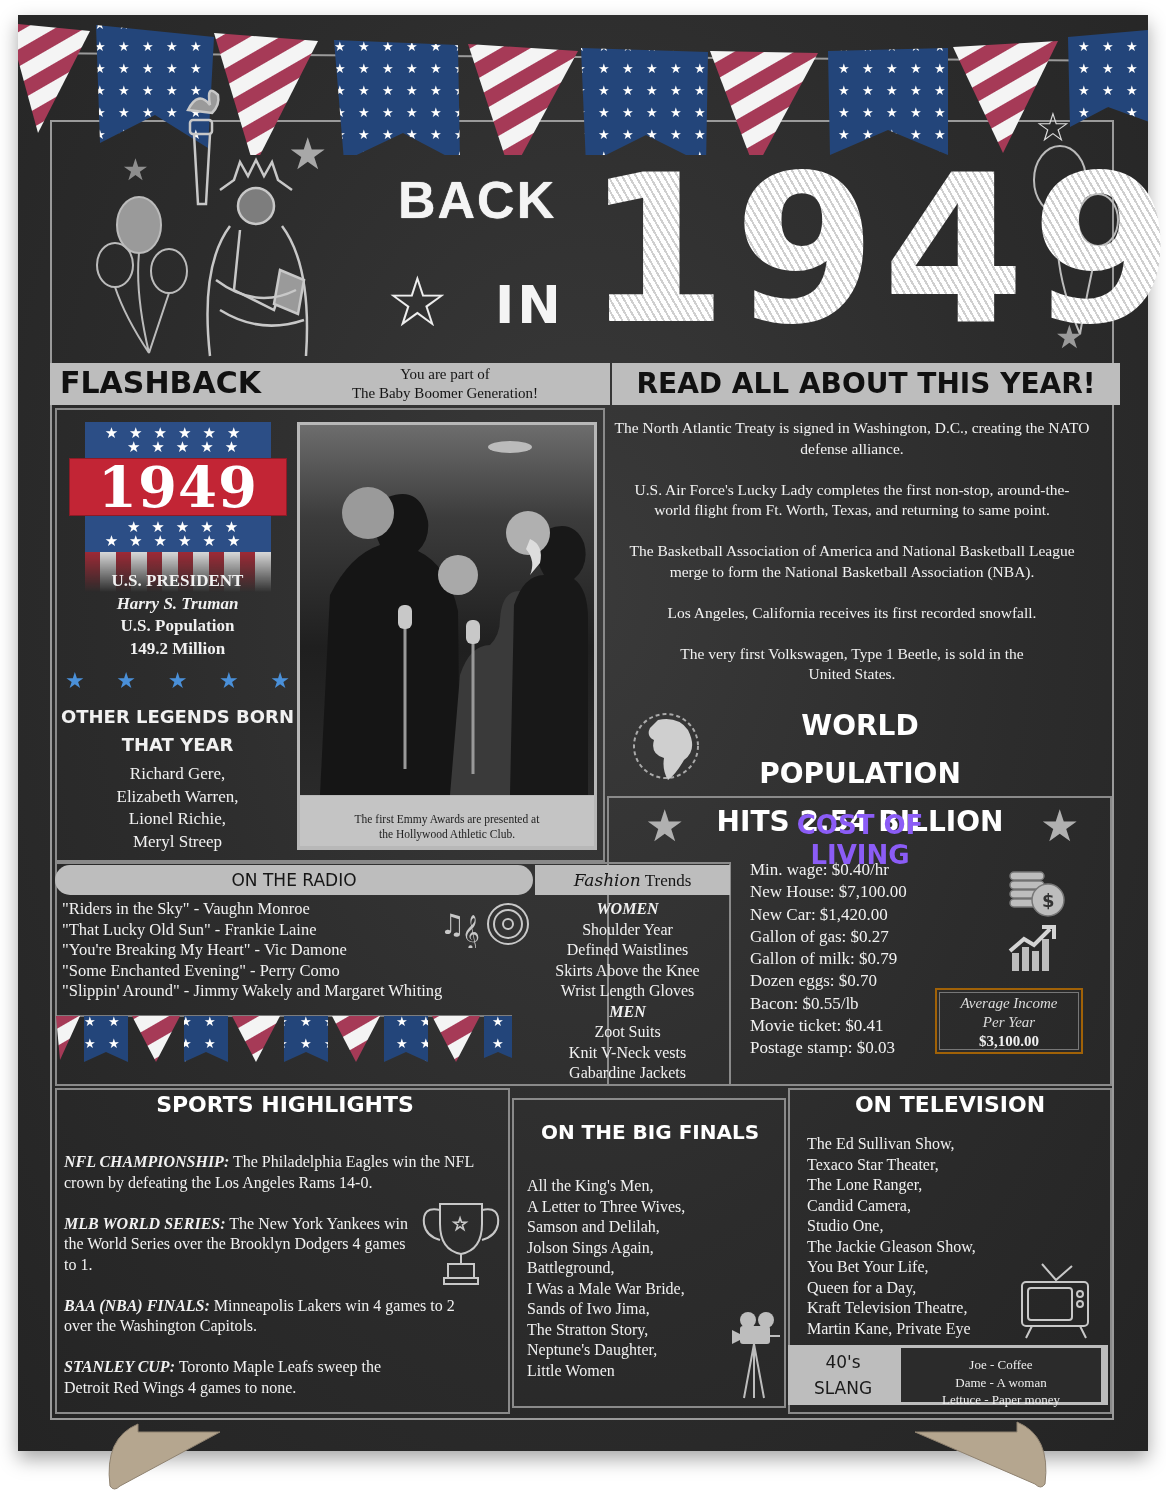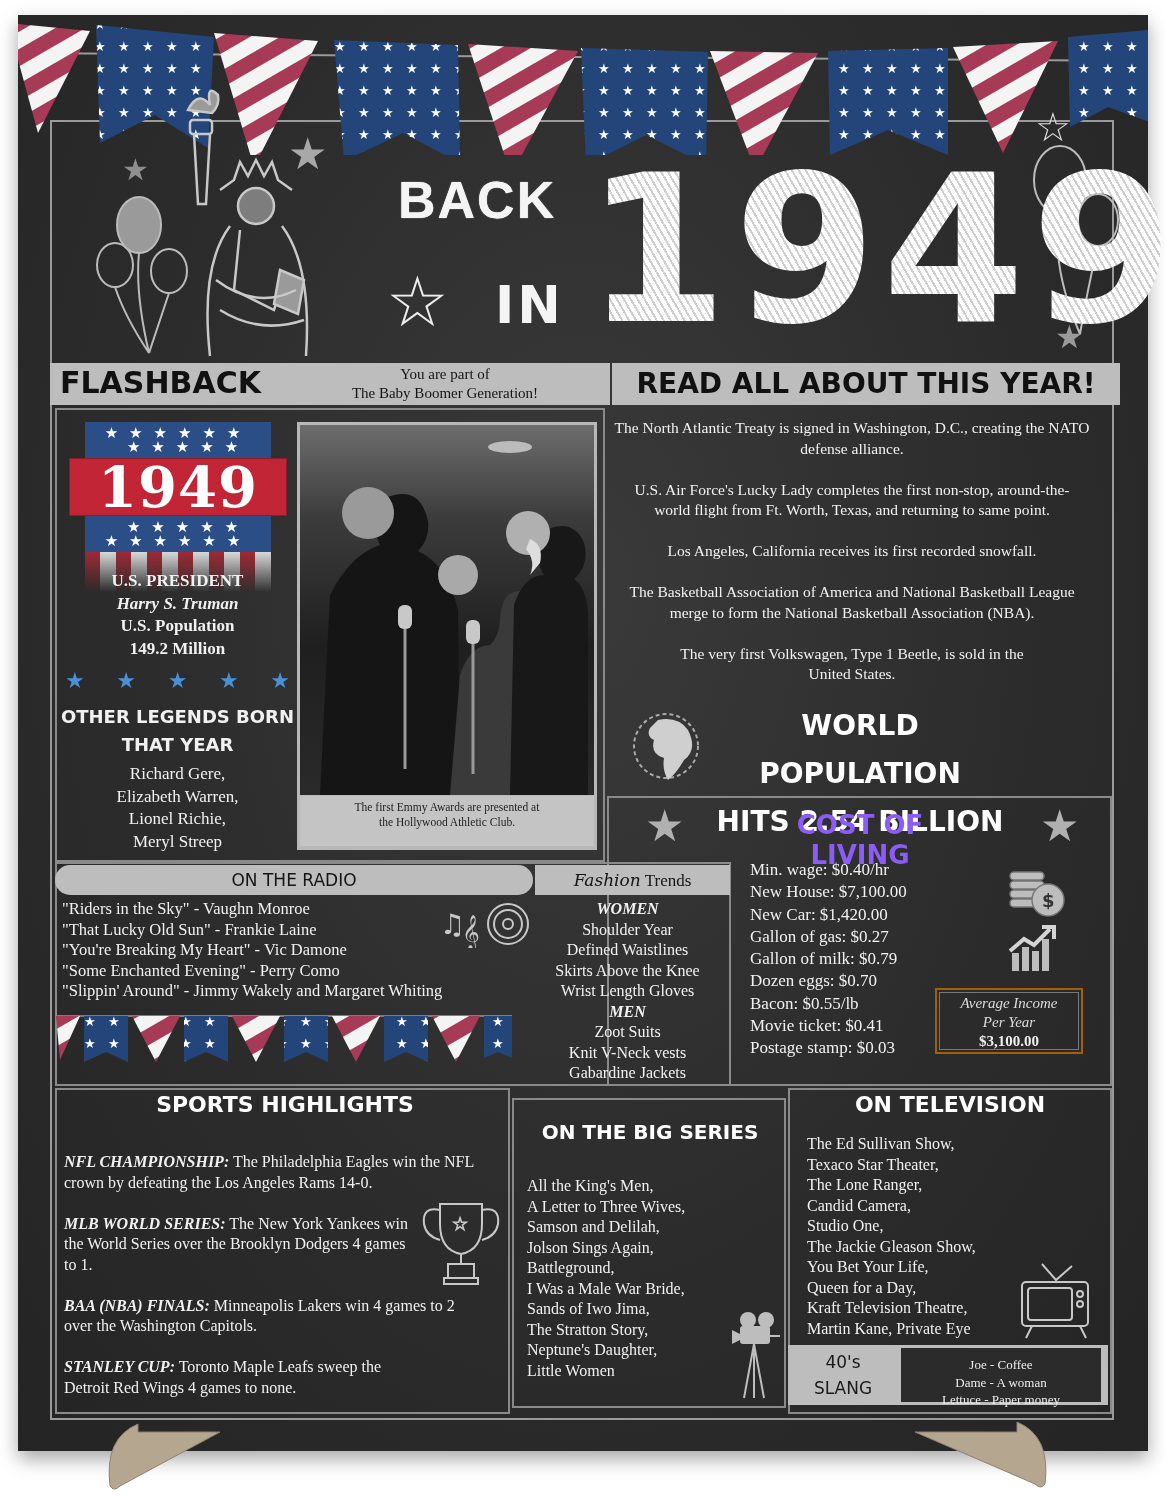--- a/index.html
+++ b/index.html
@@ -45,21 +45,21 @@
   .facts { position: absolute; left: 60px; top: 570px; width: 235px; text-align: center; font-size: 17px; line-height: 22.5px; font-weight: bold; }
   .facts .it { font-style: italic; }
   .bluestars { position: absolute; left: 65px; top: 668px; width: 225px; display:flex; justify-content: space-between; color: #4a90d9; font-size: 22px; }
   .legends-h { position: absolute; left: 60px; top: 703px; width: 235px; text-align: center; font-size: 18px; line-height: 28px; font-family: "DejaVu Sans", sans-serif; font-weight: bold; }
   .legends { position: absolute; left: 60px; top: 763px; width: 235px; text-align: center; font-size: 17px; line-height: 22.5px; }
 
   
   .photo { position: absolute; left: 297px; top: 422px; width: 300px; height: 428px; background: #b8b8b8; padding: 3px; }
   .photo .img { position: absolute; left: 3px; top: 3px; width: 294px; height: 370px;
     background: linear-gradient(180deg, #6d6d6d 0%, #3c3c3c 25%, #1f1f1f 60%, #2a2a2a 100%); overflow: hidden; }
-  .photo .caption { position: absolute; left: 3px; top: 374px; width: 294px; height: 50px; background: #c4c4c4; color: #222; font-size: 11.5px; line-height: 14.5px; text-align: center; padding-top: 4px; }
+  .photo .caption { position: absolute; left: 3px; top: 374px; width: 294px; height: 50px; background: #c4c4c4; color: #222; font-size: 11.5px; line-height: 14.5px; text-align: center; padding-top: 16px; }
 
   
   .news { position: absolute; left: 612px; top: 418px; width: 480px; text-align: center; font-size: 15.5px; line-height: 20.5px; color: #f2f2f2; }
   .news p { margin-bottom: 20.5px; }
   .worldpop { position: absolute; left: 700px; top: 702px; width: 320px; text-align: center; font-family: "DejaVu Sans", sans-serif; font-weight: bold; font-size: 28px; line-height: 48px; color: #fff; }
 
   
   .col-h { position: absolute; left: 760px; top: 810px; width: 200px; text-align: center; font-family: "DejaVu Sans", sans-serif; font-weight: bold; font-size: 26px; color:#8b5cf6; }
   .col-list { position: absolute; left: 750px; top: 859px; width: 230px; font-size: 17px; line-height: 22.3px; }
   .avg { position: absolute; left: 935px; top: 988px; width: 148px; height: 66px; border: 2px solid #a16207; padding: 2px; }
@@ -236,22 +236,22 @@
   </div>
   <div class="caption">
     <div>The first Emmy Awards are presented at</div>
     <div>the Hollywood Athletic Club.</div>
   </div>
 </div>
 
 <div class="news">
   <p>The North Atlantic Treaty is signed in Washington, D.C., creating the NATO defense alliance.</p>
   <p style="padding:0 20px;">U.S. Air Force's Lucky Lady completes the first non-stop, around-the-world flight from Ft. Worth, Texas, and returning to same point.</p>
+  <p>The Basketball Association of America and National Basketball League merge to form the National Basketball Association (NBA).</p>
   <p>Los Angeles, California receives its first recorded snowfall.</p>
-  <p>The Basketball Association of America and National Basketball League merge to form the National Basketball Association (NBA).</p>
   <p style="padding:0 50px;">The very first Volkswagen, Type 1 Beetle, is sold in the United States.</p>
 </div>
 
 <div class="deco" style="left:630px;top:708px;">
   <svg width="70" height="78" viewBox="0 0 70 78">
     <circle cx="36" cy="38" r="32" fill="none" stroke="#aaa" stroke-width="2" stroke-dasharray="4 3"></circle>
     <path d="M28 12 q20 -4 30 10 q10 20 -4 30 q-8 14 -16 20 q-6 -10 -4 -22 q-14 -4 -10 -18 q-8 -4 -4 -12 z" fill="#cfcfcf"></path>
   </svg>
 </div>
 <div class="worldpop">
@@ -368,21 +368,21 @@
   <svg width="86" height="90" viewBox="0 0 86 90">
     <g fill="none" stroke="#c8c8c8" stroke-width="2">
       <path d="M22 6 h42 v20 q0 26 -21 30 q-21 -4 -21 -30 z"></path>
       <path d="M22 12 q-18 -4 -16 14 q2 12 16 16 M64 12 q18 -4 16 14 q-2 12 -16 16"></path>
       <path d="M43 56 v10 M30 66 h26 v14 h-26 z M26 80 h34 v6 h-34 z"></path>
     </g>
     <text x="34" y="32" font-size="18" fill="none" stroke="#c8c8c8" font-family="DejaVu Sans, sans-serif">☆</text>
   </svg>
 </div>
 
-<div class="sec-h" style="left:540px;top:1120px;width:220px;font-size:20px;">ON THE BIG SERIES</div>
+<div class="sec-h" style="left:540px;top:1120px;width:220px;font-size:20px;">ON THE BIG FINALS</div>
 <div class="movies">
   <div>All the King's Men,</div>
   <div>A Letter to Three Wives,</div>
   <div>Samson and Delilah,</div>
   <div>Jolson Sings Again,</div>
   <div>Battleground,</div>
   <div>I Was a Male War Bride,</div>
   <div>Sands of Iwo Jima,</div>
   <div>The Stratton Story,</div>
   <div>Neptune's Daughter,</div>

